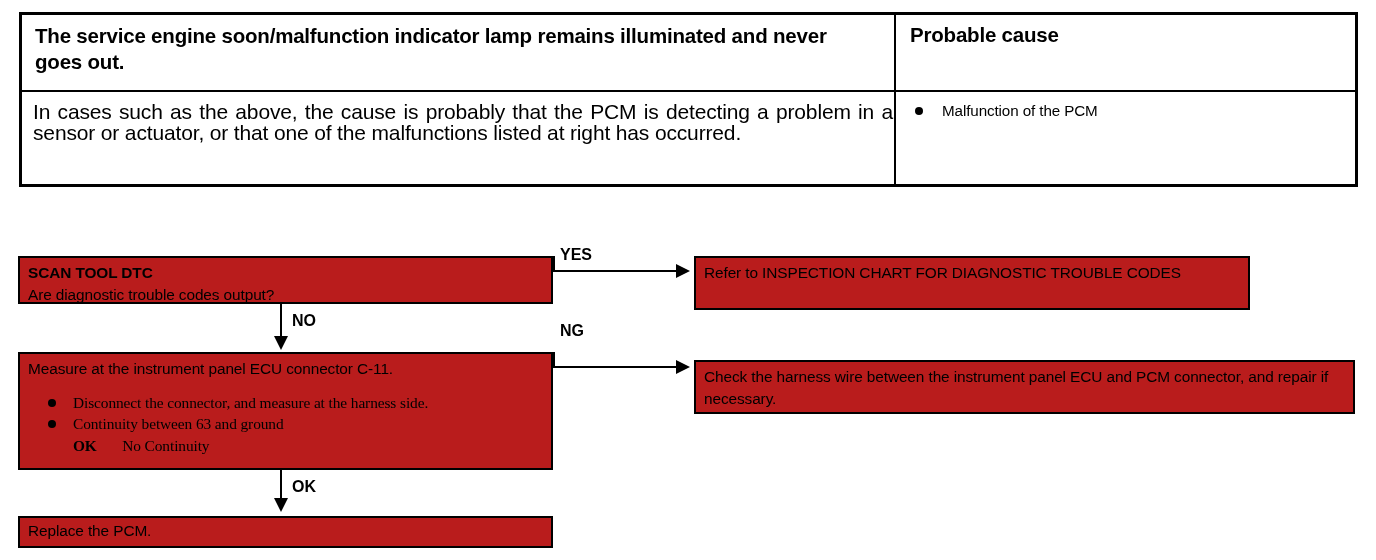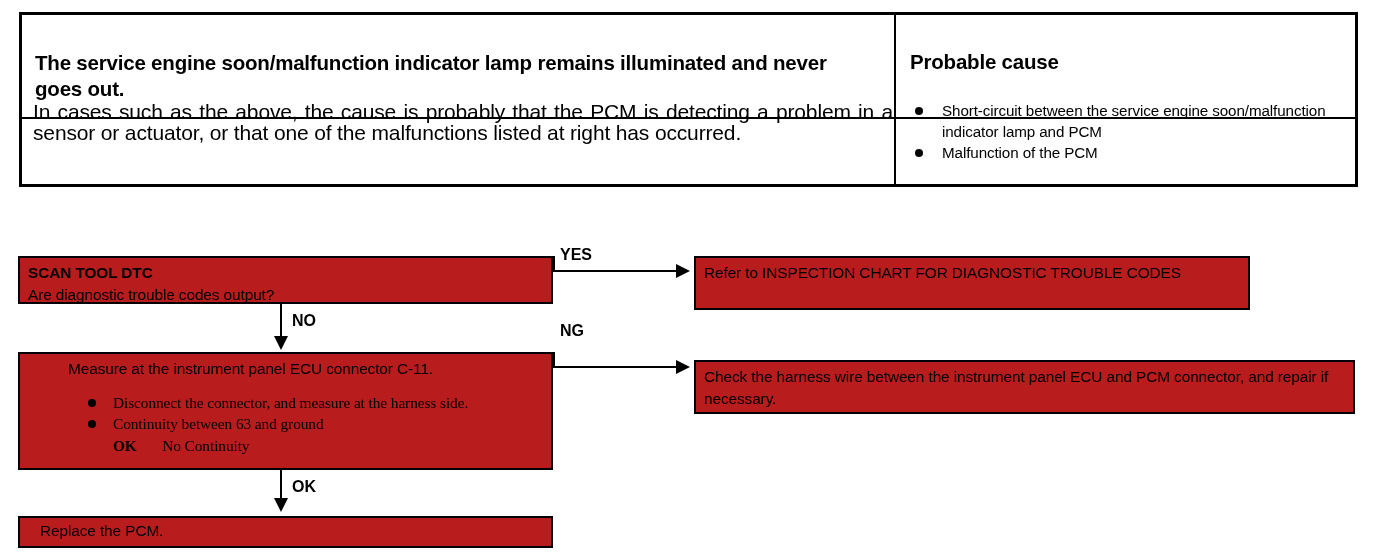--- a/index.html
+++ b/index.html
@@ -28,21 +28,20 @@
     box-sizing: border-box;
   }
   .table-header-row {
     position: absolute;
     left: 0;
     top: 0;
     right: 0;
     height: 77px;
     border-bottom: 2px solid #000;
     box-sizing: border-box;
-    margin-top: 27px;
   }
   .col-divider {
     position: absolute;
     left: 872px;
     top: 0;
     bottom: 0;
     width: 2px;
     background: #000;
   }
   .symptom-title {
@@ -127,21 +126,21 @@
     line-height: 21.5px;
     letter-spacing: -0.1px;
   }
   .fbox .inner {
     padding: 4px 0 0 8px;
   }
 
   
   #box-scan      { left: 18px;  top: 256px; width: 535px; height: 48px; }
   #box-refer     { left: 694px; top: 256px; width: 556px; height: 54px; }
-  #box-measure   { left: 18px;  top: 352px; width: 535px; height: 118px; padding-left: 40px; }
+  #box-measure   { left: 18px;  top: 352px; width: 535px; height: 118px; }
   #box-check     { left: 694px; top: 360px; width: 661px; height: 54px; }
   #box-replace   { left: 18px;  top: 516px; width: 535px; height: 32px; }
 
   .bold { font-weight: bold; }
 
   .blist {
     margin: 12px;
     padding: 0;
     list-style: none;
     font-family: Liberation Serif, serif;
@@ -226,24 +225,20 @@
 
   <div class="table-header-row">
     <div class="symptom-title">The service engine soon/malfunction indicator lamp remains illuminated and never goes out.</div>
     <div class="probable-title">Probable cause</div>
   </div>
 
   <div class="table-body-row">
     <div class="symptom-desc justified">In cases such as the above, the cause is probably that the PCM is detecting a problem in a sensor or actuator, or that one of the malfunctions listed at right has occurred.</div>
 
     <ul class="cause-list">
-      <li>
-        <span class="bullet"></span>
-        <span class="justified">Short-circuit between the service engine soon/malfunction indicator lamp and PCM</span>
-      </li>
       <li>
         <span class="bullet"></span>
         <span>Malfunction of the PCM</span>
       </li>
     </ul>
   </div>
 
   <div class="col-divider"></div>
 </div>
 
@@ -301,18 +296,18 @@
     <div class="inner">
       <div style="width:650px;">Check the harness wire between the instrument panel ECU and PCM connector, and repair if necessary.</div>
     </div>
   </div>
 
   <div class="vline" id="ok-vline"></div>
   <div class="arrow-down" id="ok-arrow"></div>
   <div class="branch-label" id="ok-label">OK</div>
 
   <div class="fbox" id="box-replace">
-    <div class="inner" style="padding-top:2px;margin-left:12px;">
+    <div class="inner" style="padding-top:2px;">
       <div>Replace the PCM.</div>
     </div>
   </div>
 
 </div>
 
 </body></html>

